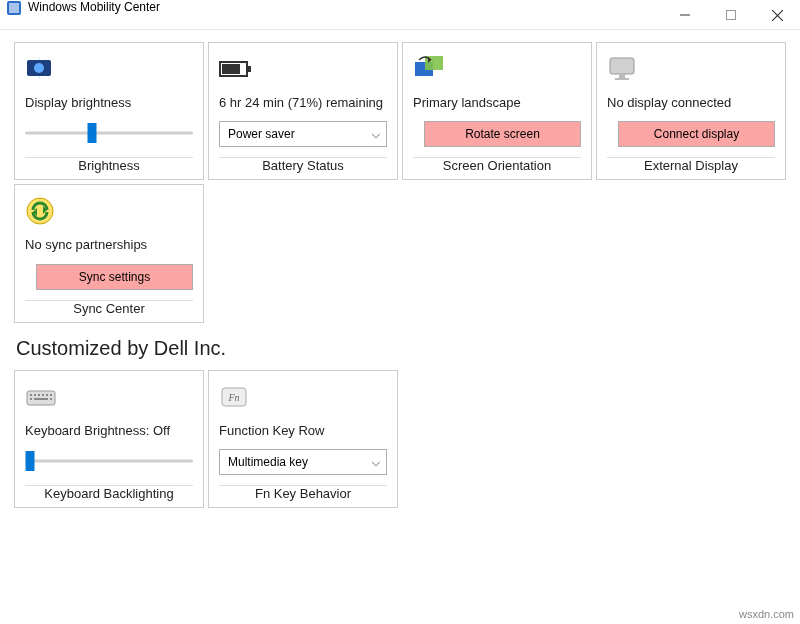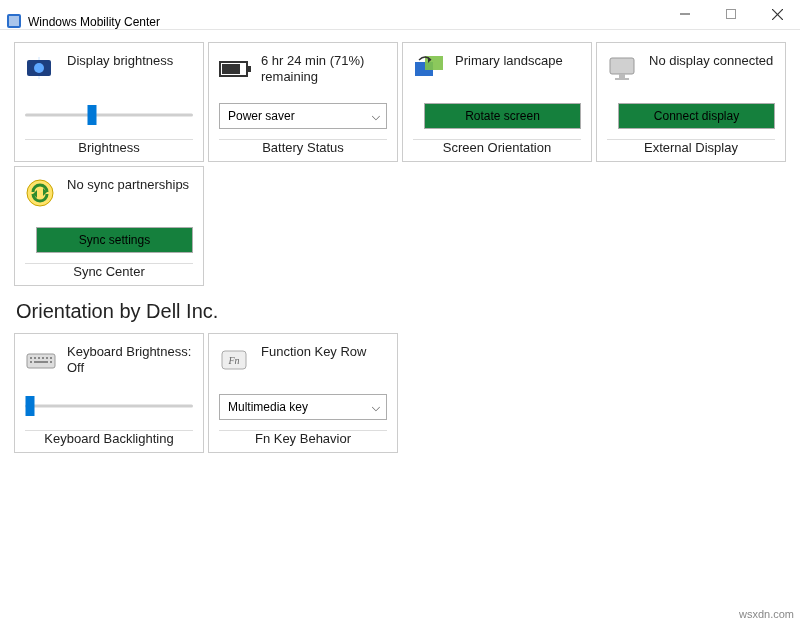--- a/index.html
+++ b/index.html
@@ -7,21 +7,21 @@
       font-family: "Segoe UI", Tahoma, sans-serif;
       font-size: 13px;
       background: #fff;
       color: #000;
       width: 800px;
       height: 624px;
       overflow: hidden;
     }
     .titlebar {
       display: flex;
-      align-items: flex-end;
+      align-items: flex-start;
       height: 30px;
       border-bottom: 1px solid #e5e5e5;
       padding: 0 0 0 6px;
     }
     .titlebar .icon { width: 16px; height: 16px; margin-right: 6px; }
     .titlebar .title { flex: 1; font-size: 12px; }
     .titlebar .win-btn {
       width: 46px; height: 30px;
       display: flex; align-items: center; justify-content: center;
       font-size: 14px; color: #333;
@@ -38,20 +38,21 @@
       padding: 10px 10px 6px 10px;
       display: flex;
       flex-direction: column;
     }
     .tile-head {
       display: flex;
       align-items: flex-start;
       gap: 10px;
       min-height: 40px;
       margin-bottom: 10px;
+      flex-direction: column;
     }
     .tile-icon {
       width: 32px; height: 32px;
       flex-shrink: 0;
       display: flex; align-items: center; 
     }
     .tile-label { font-size: 13px; line-height: 1.25; color: #222; }
     .tile-control {
       height: 28px;
       display: flex;
@@ -87,21 +88,21 @@
     }
 
     .checkbox-row { display: flex; align-items: center; gap: 6px; }
     .checkbox {
       width: 15px; height: 15px; border: 1px solid #555; background: #fff;
     }
 
     .btn {
       width: 100%;
       height: 26px;
-      background: #15803d;
+      background: #fca5a5;
       border: 1px solid #adadad;
       font-size: 12px;
       cursor: pointer;
       margin-left: 11px;
     }
 
     .select {
       width: 100%; height: 26px;
       border: 1px solid #adadad;
       background: #fff;
@@ -255,21 +256,21 @@
         <div class="tile-label">No sync partnerships</div>
       </div>
       <div class="tile-control">
         <button class="btn">Sync settings</button>
       </div>
       <div class="tile-footer">Sync Center</div>
     </div>
 
   </div>
 
-  <div class="section-title">Orientation by Dell Inc.</div>
+  <div class="section-title">Customized by Dell Inc.</div>
 
   <div class="tile-grid">
 
     <div class="tile">
       <div class="tile-head">
         <div class="tile-icon">
           <svg width="32" height="24">
               <rect x="2" y="6" width="28" height="14" rx="2" fill="#ddd" stroke="#999"></rect>
           <g fill="#888">
                 <rect x="5" y="9" width="2" height="2"></rect>

